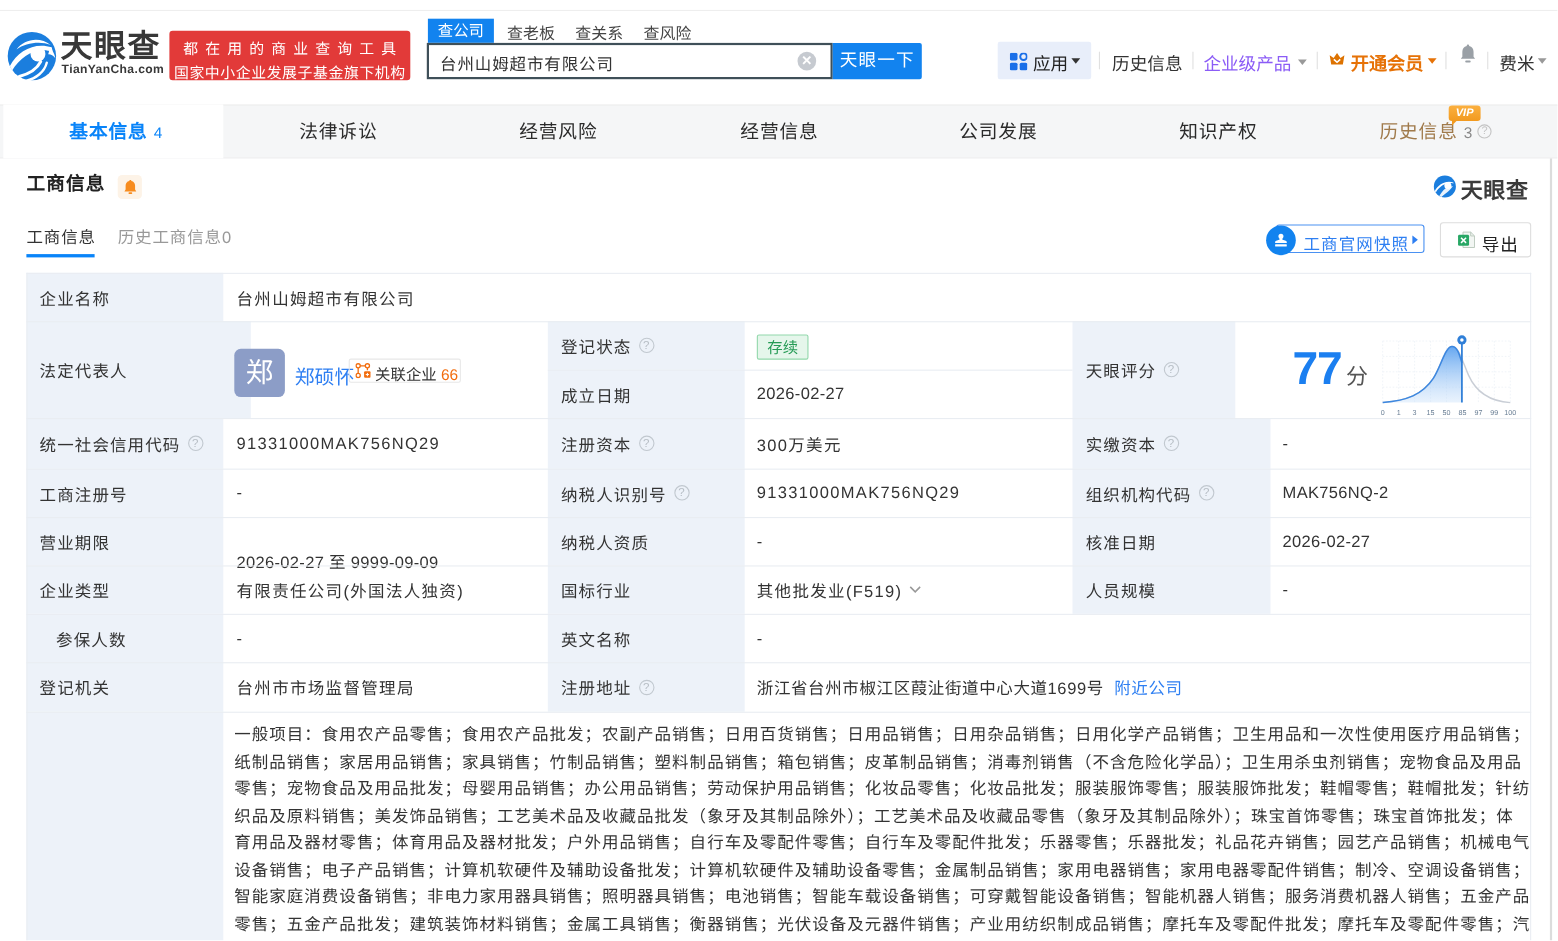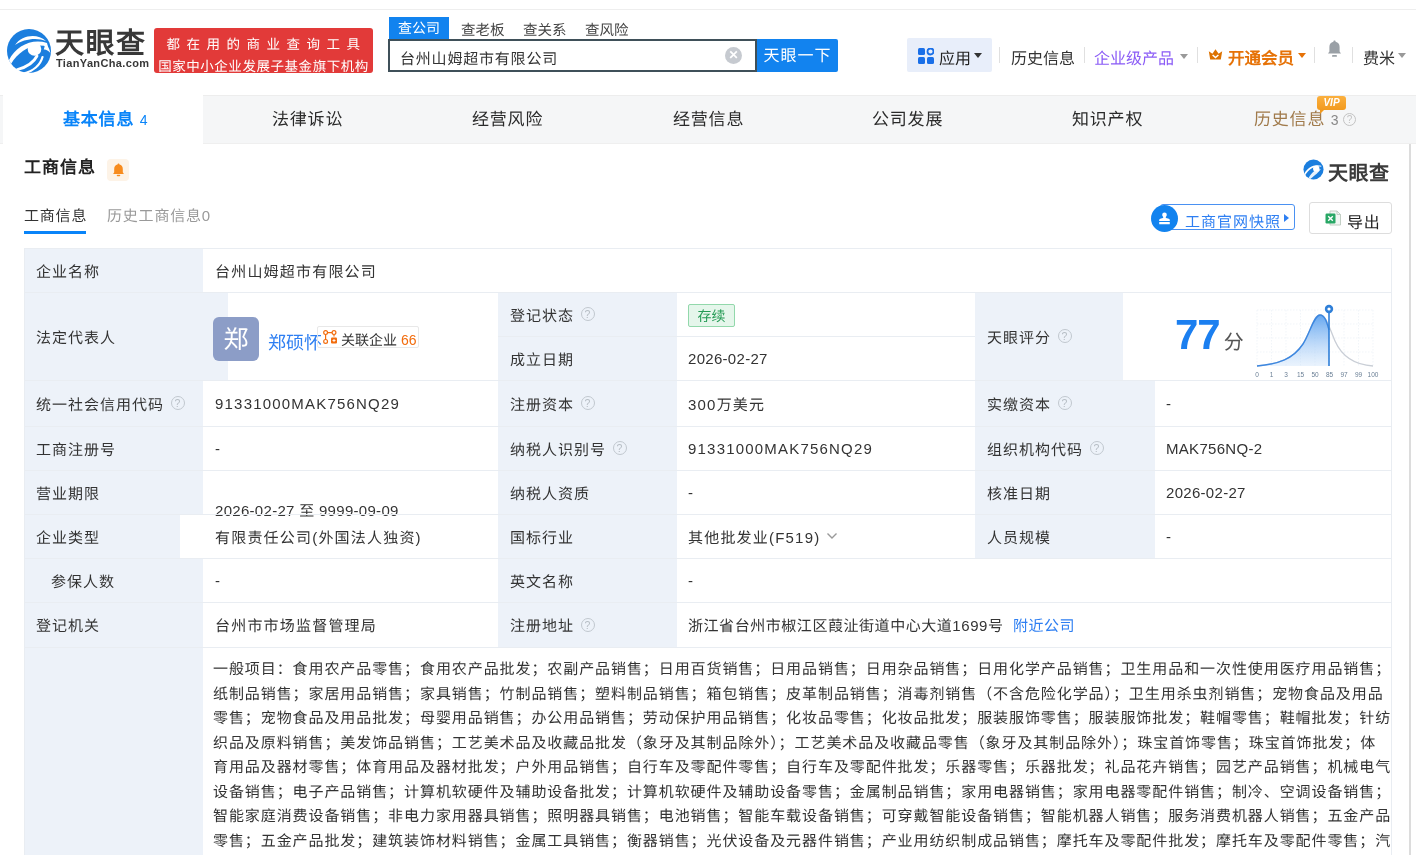--- a/index.html
+++ b/index.html
@@ -158,21 +158,21 @@
     <div class="lab" style="left:951px;top:44px;width:148px;height:88px;">天眼评分<span class="q">?</span></div>
     <div class="lab" style="left:0;top:132px;width:179px;height:46px;">统一社会信用代码<span class="q">?</span></div>
     <div class="lab" style="left:474px;top:132px;width:179px;height:46px;">注册资本<span class="q">?</span></div>
     <div class="lab" style="left:951px;top:132px;width:180px;height:46px;">实缴资本<span class="q">?</span></div>
     <div class="lab" style="left:0;top:178px;width:179px;height:44px;">工商注册号</div>
     <div class="lab" style="left:474px;top:178px;width:179px;height:44px;">纳税人识别号<span class="q">?</span></div>
     <div class="lab" style="left:951px;top:178px;width:180px;height:44px;">组织机构代码<span class="q">?</span></div>
     <div class="lab" style="left:0;top:222px;width:179px;height:44px;">营业期限</div>
     <div class="lab" style="left:474px;top:222px;width:179px;height:44px;">纳税人资质</div>
     <div class="lab" style="left:951px;top:222px;width:180px;height:44px;">核准日期</div>
-    <div class="lab" style="left:0;top:266px;width:156px;height:44px;">企业类型</div>
+    <div class="lab" style="left:0;top:266px;width:179px;height:44px;">企业类型</div>
     <div class="lab" style="left:474px;top:266px;width:179px;height:44px;">国标行业</div>
     <div class="lab" style="left:951px;top:266px;width:180px;height:44px;">人员规模</div>
     <div class="lab" style="left:0;top:310px;width:179px;height:44px;padding-left:27px;">参保人数</div>
     <div class="lab" style="left:474px;top:310px;width:179px;height:44px;">英文名称</div>
     <div class="lab" style="left:0;top:354px;width:179px;height:45px;">登记机关</div>
     <div class="lab" style="left:474px;top:354px;width:179px;height:45px;">注册地址<span class="q">?</span></div>
     <div class="lab" style="left:0;top:399px;width:179px;height:208px;"></div>
 
     <div class="val" style="left:191px;top:0;height:44px;">台州山姆超市有限公司</div>
 

